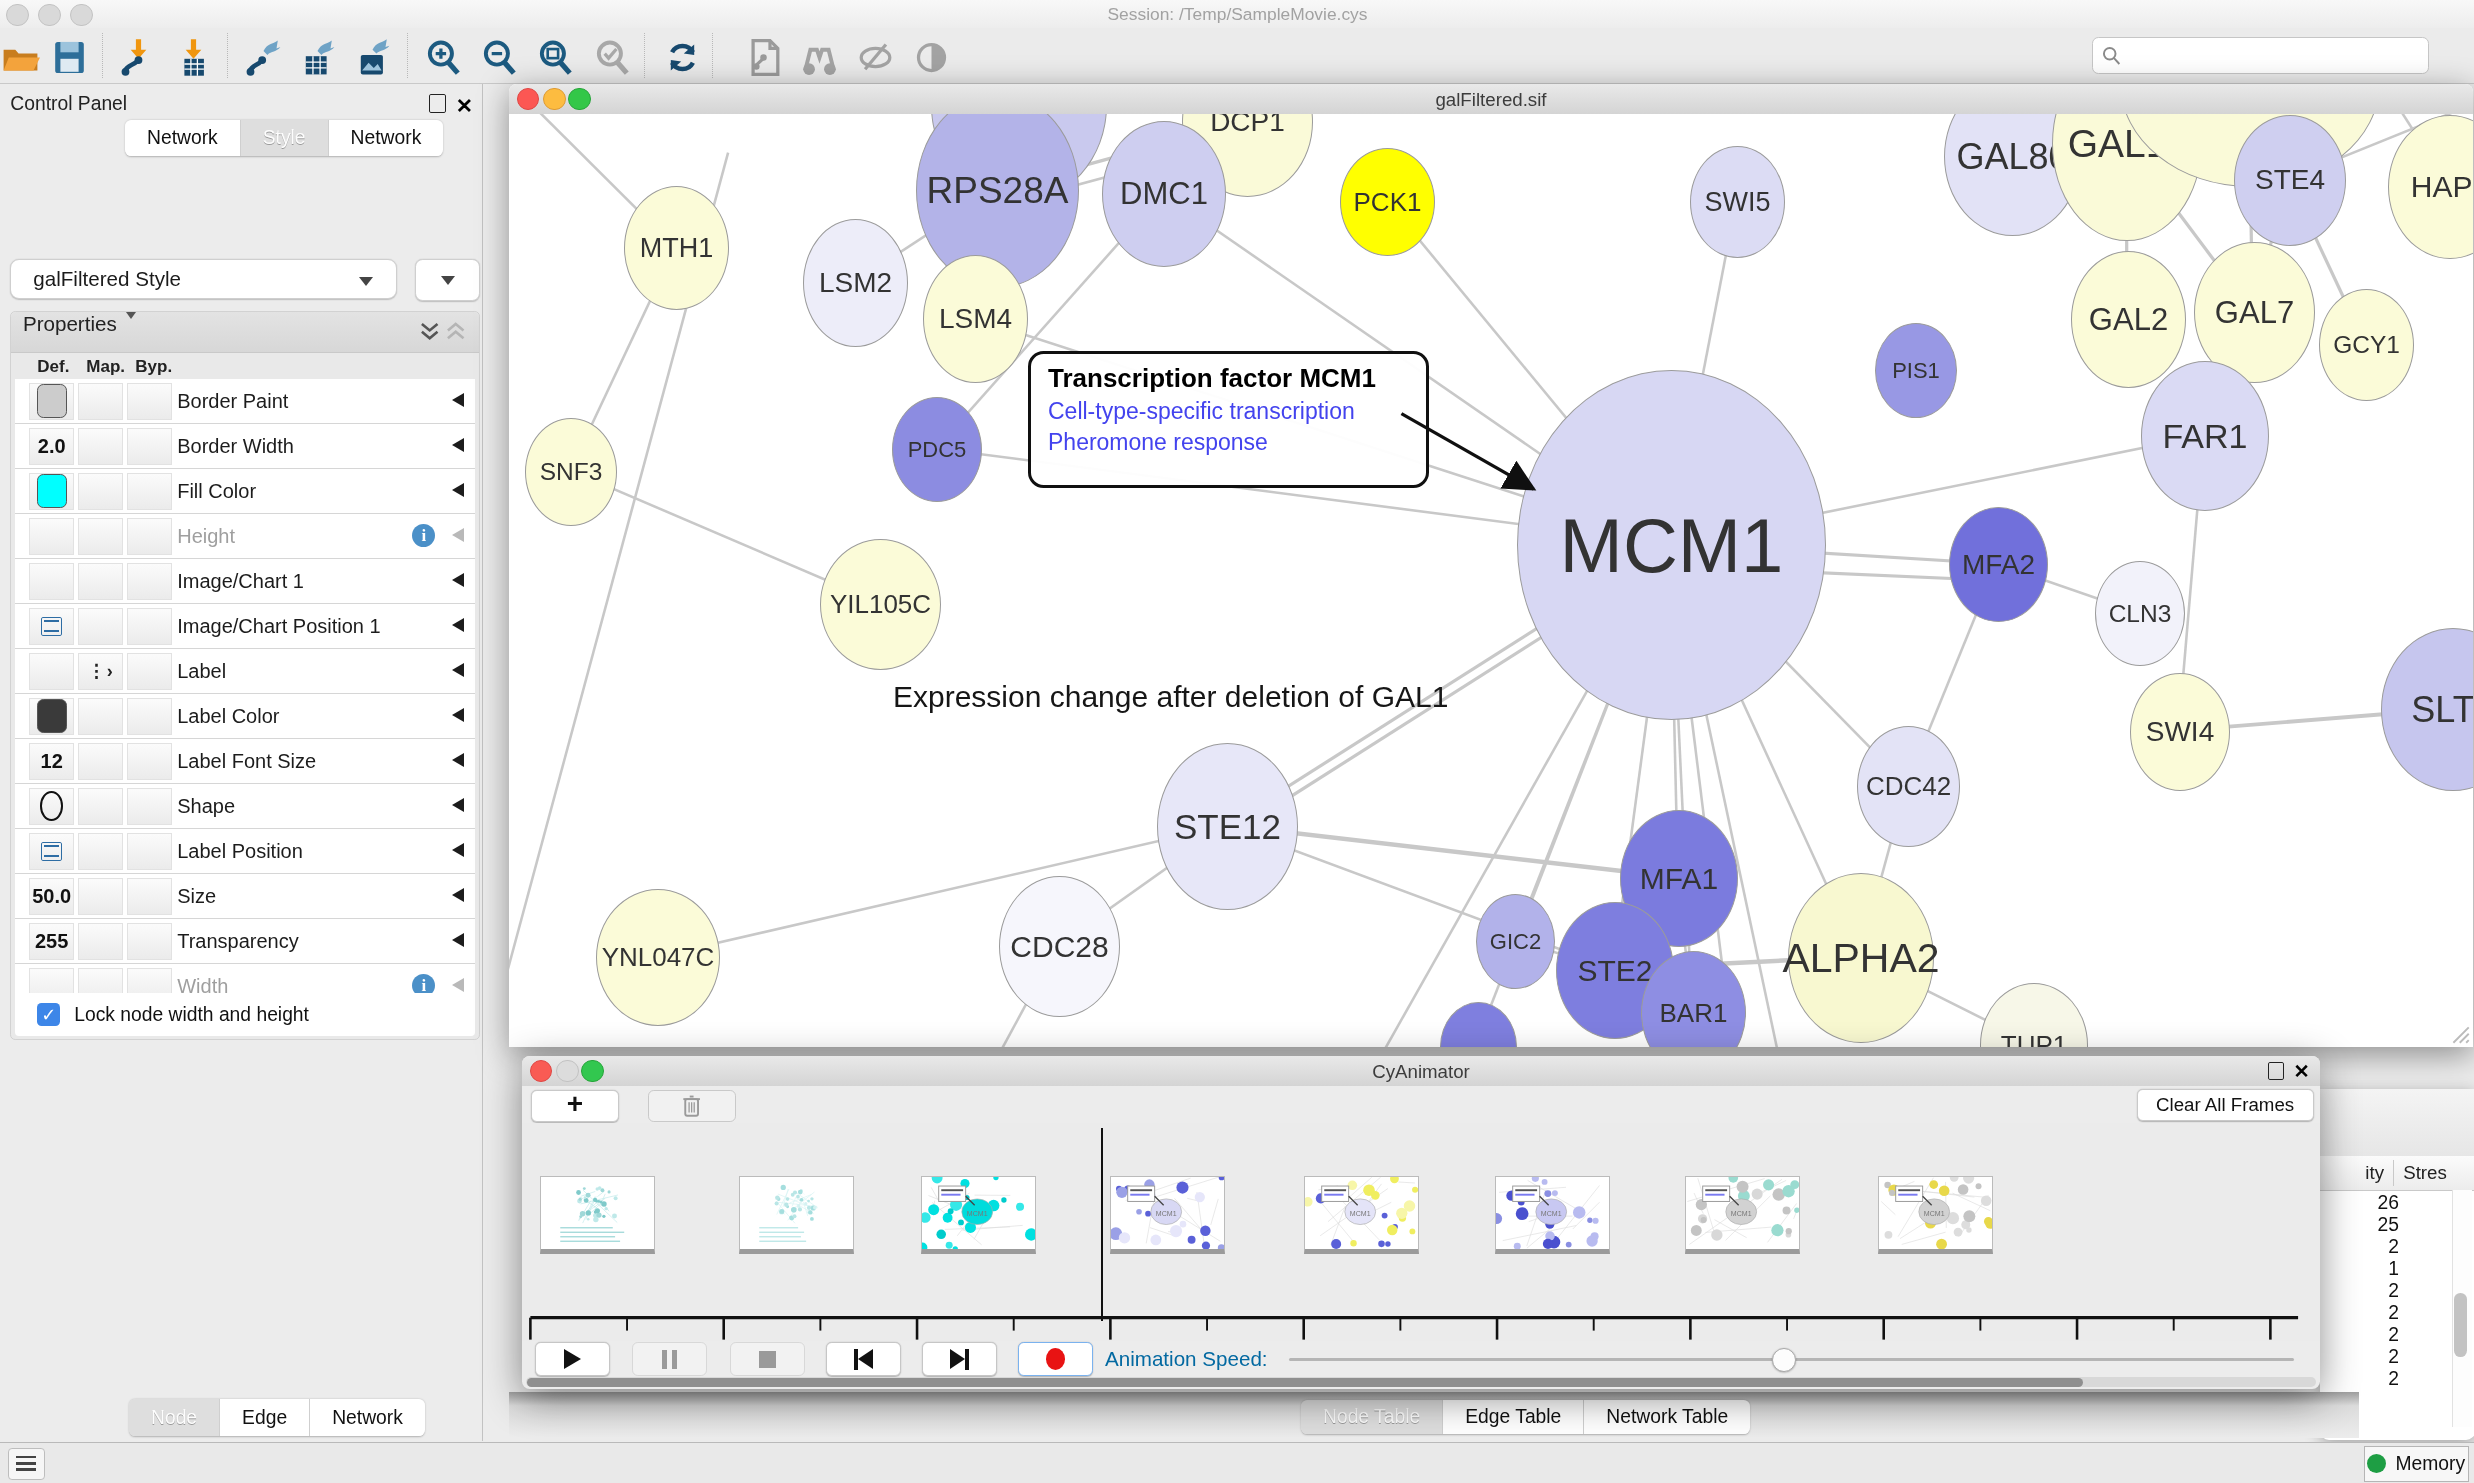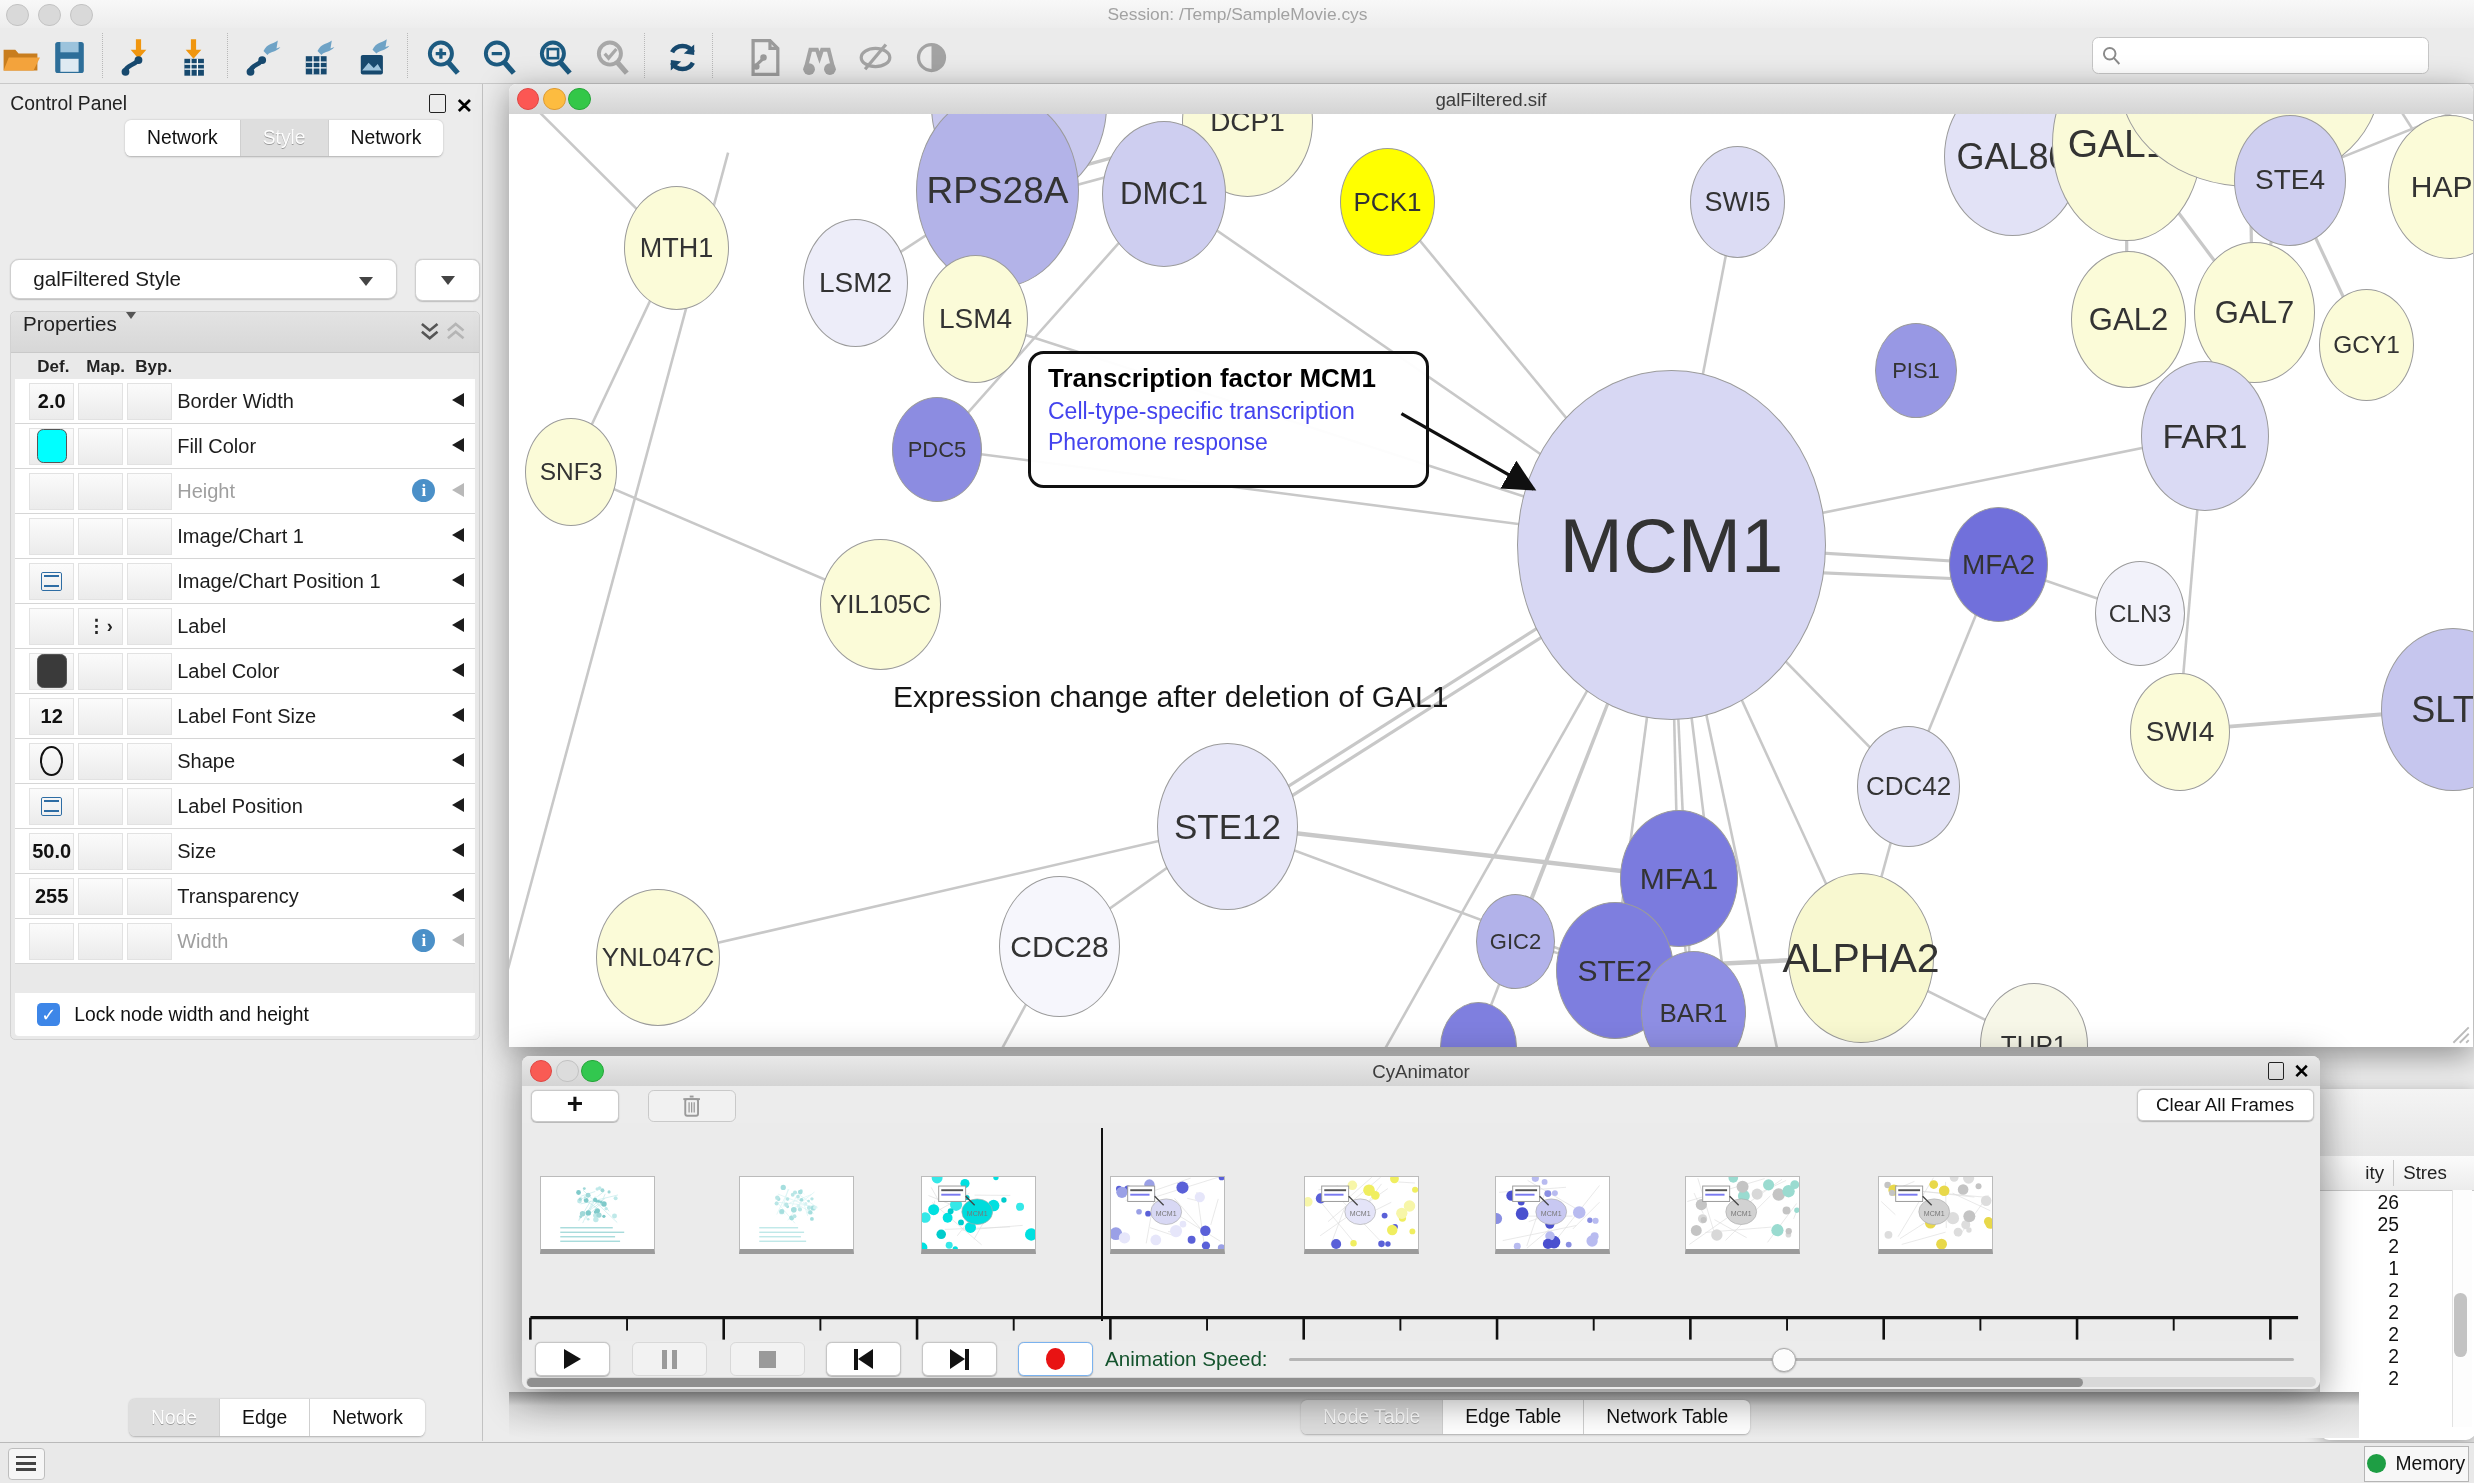--- a/index.html
+++ b/index.html
@@ -83,21 +83,21 @@
   .cy-btn{position:absolute;top:3.9px;width:86px;height:30px;background:#fff;border:0.6px solid #c9c9c9;border-radius:5.8px;box-shadow:0 0.6px 1.3px rgba(0,0,0,.25);display:flex;align-items:center;justify-content:center;}
   .cy-btn.dis{background:#f1f1f1;box-shadow:none;}
   #cy-clear{position:absolute;right:6.4px;top:2.6px;width:175px;height:30px;background:#fff;border:0.6px solid #c9c9c9;border-radius:5.8px;font-size:18.7px;color:#111;display:flex;align-items:center;justify-content:center;box-shadow:0 0.6px 1.3px rgba(0,0,0,.25);}
   #cy-timeline{position:absolute;left:0;top:67px;right:0;height:218px;background:#ebebeb;}
   .thumb{position:absolute;top:53px;width:113px;height:72px;background:#fff;border:0.6px solid #bbb;border-bottom:5.2px solid #9b9b9b;box-sizing:content-box;}
   #playhead{position:absolute;width:1.9px;background:#111;top:5.2px;height:193px;}
   #cy-controls{position:absolute;left:0;top:285px;right:0;height:36px;background:#ececec;}
   .pb-btn{position:absolute;top:1.3px;width:73px;height:32px;border-radius:5.8px;display:flex;align-items:center;justify-content:center;}
   .pb-on{background:#fff;border:0.6px solid #c6c6c6;box-shadow:0 0.6px 1.3px rgba(0,0,0,.25);}
   .pb-off{background:#f2f2f2;border:0.6px solid #d8d8d8;}
-  #speed-label{position:absolute;left:583px;top:6.4px;font-size:20.6px;color:#14532d;}
+  #speed-label{position:absolute;left:583px;top:6.4px;font-size:20.6px;color:#0369a1;}
   #speed-track{position:absolute;left:767px;top:17px;width:1005px;height:3.2px;background:#b5b5b5;border-radius:1.9px;}
   #speed-thumb{position:absolute;top:-9.7px;width:22px;height:22px;background:#fdfdfd;border:0.6px solid #a9a9a9;border-radius:50%;box-shadow:0 0.6px 1.9px rgba(0,0,0,.3);}
   #cy-scrollbar{position:absolute;left:3.9px;right:3.9px;top:321px;height:10.3px;background:#d8d8d8;border-radius:5.2px;}
   #cy-scrollthumb{position:absolute;left:1.3px;top:0.6px;width:1556px;height:9px;background:#8f8f8f;border-radius:4.5px;}
   
   #status-bar{left:0;top:1442px;width:2475px;height:41px;background:#e9e9e9;border-top:0.6px solid #b9b9b9;}
   #menu-btn{position:absolute;left:7.7px;top:5.2px;width:35px;height:30px;background:#f6f6f6;border:0.6px solid #bdbdbd;border-radius:3.9px;}
   #menu-btn i{position:absolute;left:7.7px;width:19.3px;height:2.6px;background:#444;}
   #memory-btn{position:absolute;right:6.4px;top:2.6px;width:103px;height:34px;background:#f7f7f7;border:0.6px solid #b5b5b5;display:flex;align-items:center;justify-content:center;}
   #memory-dot{width:19.3px;height:19.3px;border-radius:50%;background:#1e9e44;margin-right:9px;}
@@ -268,20 +268,29 @@
         <span class="hcaret"></span>
         <svg width="52" height="26" style="position:absolute;right:9px;top:7.7px" viewBox="0 0 80 40">
             <path d="M6 6 l12 10 l12 -10 M6 18 l12 10 l12 -10" stroke="#555" stroke-width="4" fill="none"></path>
             <path d="M46 16 l12 -10 l12 10 M46 28 l12 -10 l12 10" stroke="#b5b5b5" stroke-width="4" fill="none"></path>
           </svg>
       </div>
       <div class="colhdr" style="left:26px">Def.</div>
       <div class="colhdr" style="left:75px">Map.</div>
       <div class="colhdr" style="left:124px">Byp.</div>
       <div id="prop-rows">
+          <div class="prow">
+            <div class="pcell" style="left: 14px;">
+              <div class="swatch" style="background: rgb(204, 204, 204);"></div>
+            </div>
+            <div class="pcell" style="left: 63px;"></div>
+            <div class="pcell" style="left: 112px;"></div>
+            <div class="plabel">Border Paint</div>
+            <div class="parrow"></div>
+          </div>
           <div class="prow">
             <div class="pcell" style="left: 14px;">
               <div class="defval">2.0</div>
             </div>
             <div class="pcell" style="left: 63px;"></div>
             <div class="pcell" style="left: 112px;"></div>
             <div class="plabel">Border Width</div>
             <div class="parrow"></div>
           </div>
           <div class="prow">

